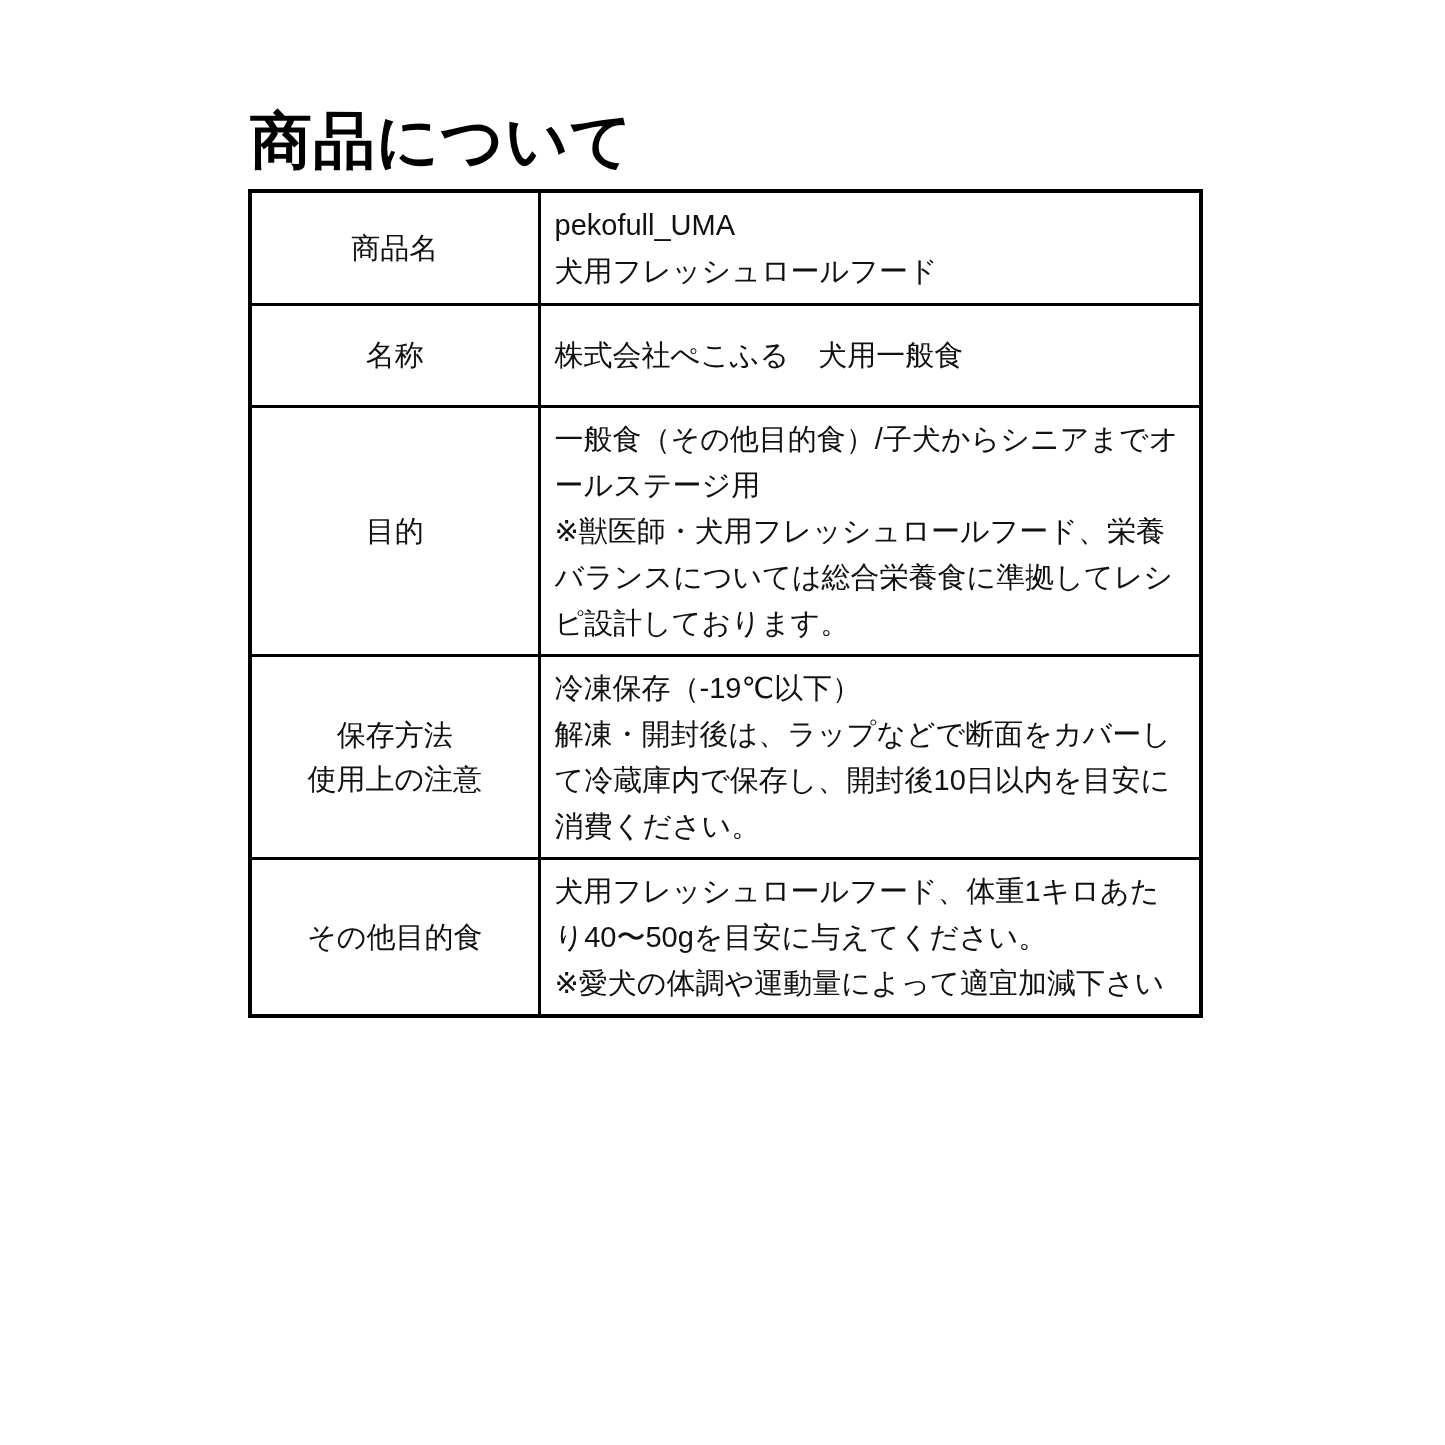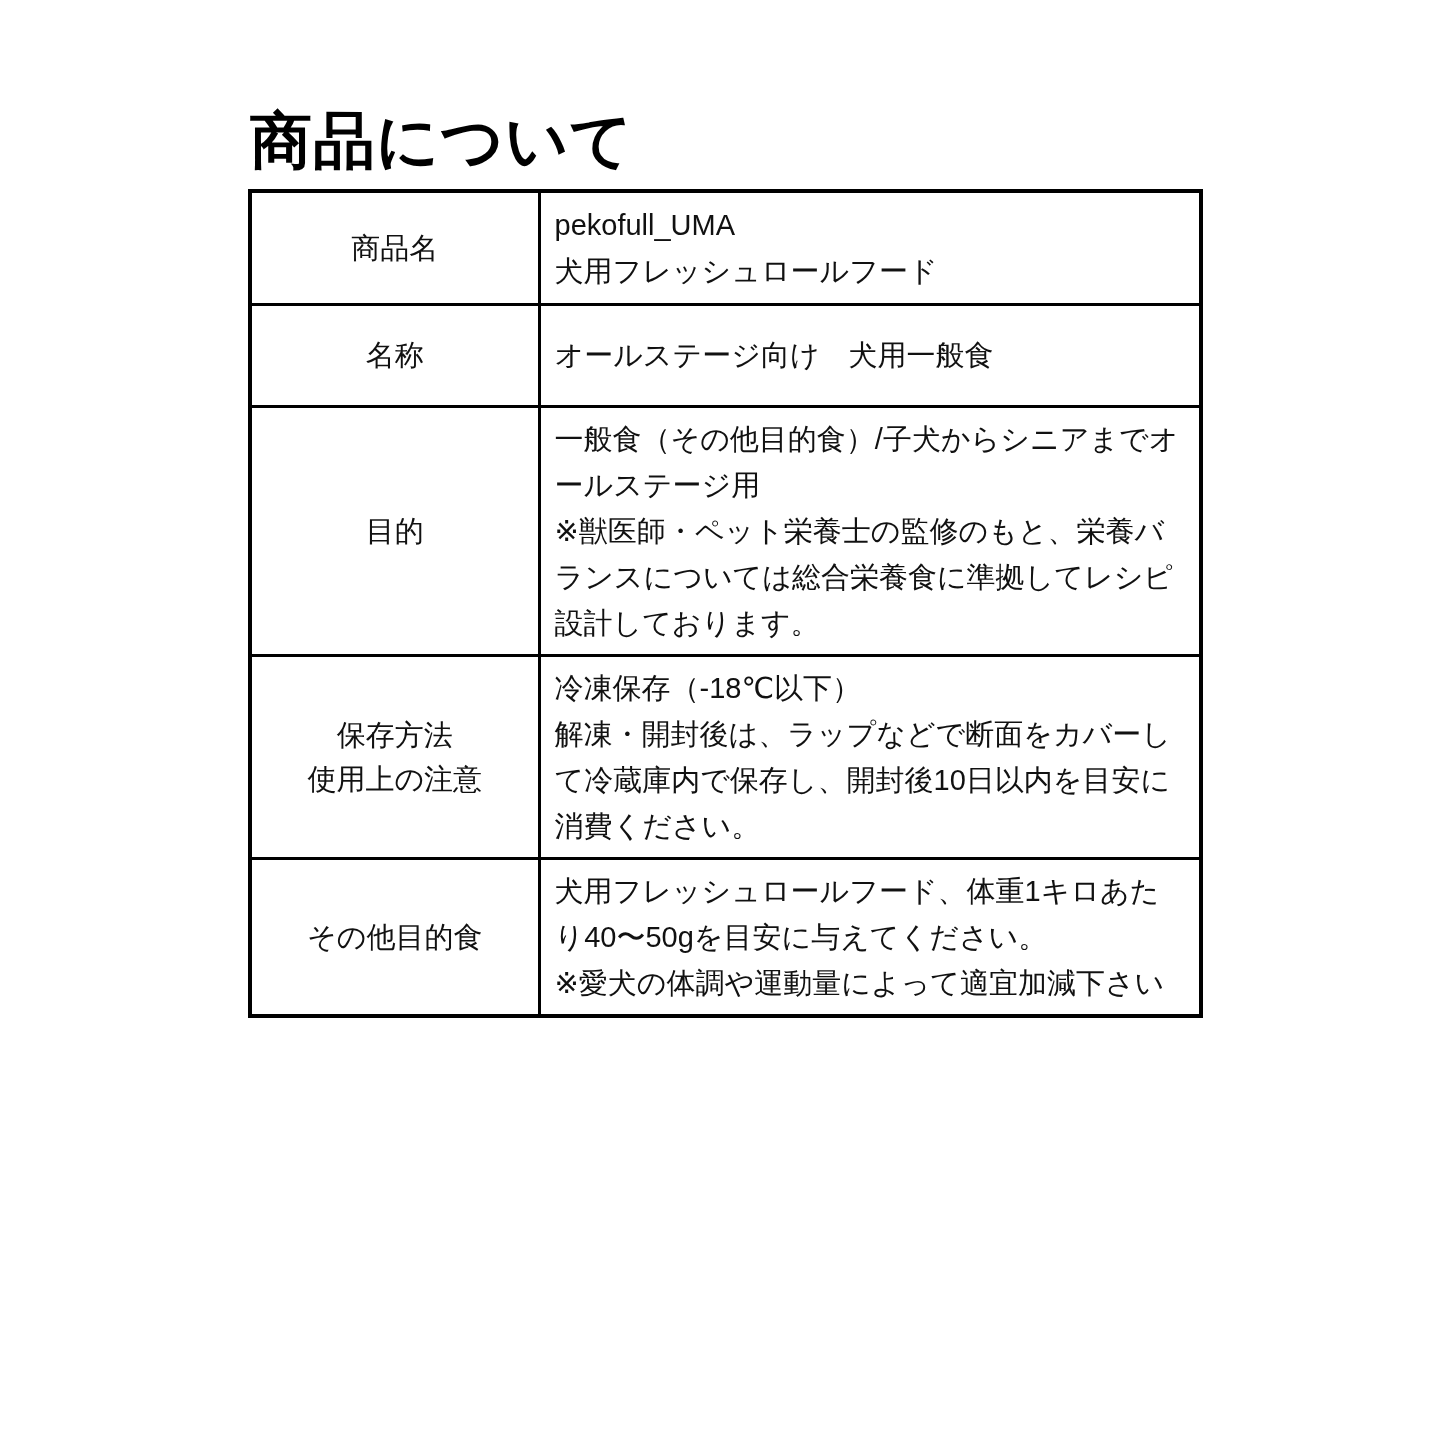--- a/index.html
+++ b/index.html
@@ -77,31 +77,31 @@
     <col class="c-value">
   </colgroup>
   <tbody>
     <tr class="r0">
       <th>商品名</th>
       <td>pekofull_UMA
 犬用フレッシュロールフード</td>
     </tr>
     <tr class="r1">
       <th>名称</th>
-      <td>オールステージ向け　犬用一般食</td>
+      <td>株式会社ぺこふる　犬用一般食</td>
     </tr>
     <tr class="r2">
       <th>目的</th>
       <td>一般食（その他目的食）/子犬からシニアまでオールステージ用
-※獣医師・ペット栄養士の監修のもと、栄養バランスについては総合栄養食に準拠してレシピ設計しております。</td>
+※獣医師・犬用フレッシュロールフード、栄養バランスについては総合栄養食に準拠してレシピ設計しております。</td>
     </tr>
     <tr class="r5">
       <th>保存方法
 使用上の注意</th>
-      <td>冷凍保存（-18℃以下）
+      <td>冷凍保存（-19℃以下）
 解凍・開封後は、ラップなどで断面をカバーして冷蔵庫内で保存し、開封後10日以内を目安に消費ください。</td>
     </tr>
     <tr class="r7">
       <th>その他目的食</th>
       <td>犬用フレッシュロールフード、体重1キロあたり40〜50gを目安に与えてください。
 ※愛犬の体調や運動量によって適宜加減下さい</td>
     </tr>
   </tbody>
 </table>
 

